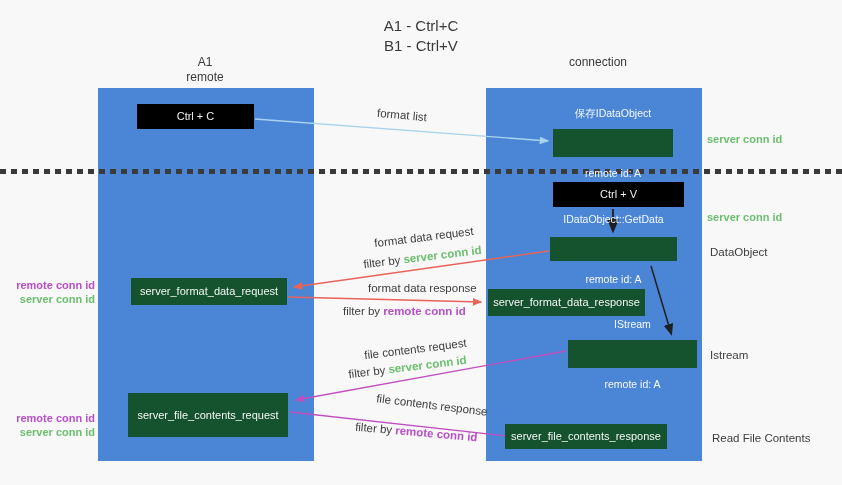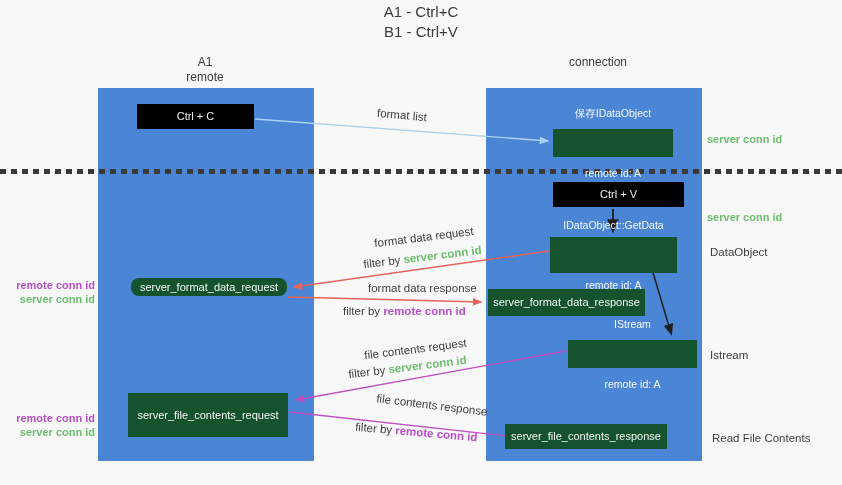--- a/index.html
+++ b/index.html
@@ -1,19 +1,19 @@
 <!DOCTYPE html>
 <html><head>
 <meta charset="utf-8">
 <style>
   * { margin:0; padding:0; box-sizing:border-box; }
   body { background:#f8f8f8; font-family:"Liberation Sans", sans-serif; }
   .canvas { position:relative; width:842px; height:485px; background:#f8f8f8; overflow:hidden; }
 
-  .title { position:absolute; top:2px; left:0; width:100%; text-align:center;
+  .title { position:absolute; top:16px; left:0; width:100%; text-align:center;
            font-size:15px; line-height:20px; color:#3a3a3a; z-index:5; }
 
   .col-header { position:absolute; top:55px; width:120px; text-align:center;
                 font-size:12px; line-height:14.5px; color:#3a3a3a; z-index:5; }
   .col-header.a1 { left:145px; }
   .col-header.b1 { left:538px; }
 
   .column { position:absolute; top:88px; width:216px; height:373px; background:#4a86d5; z-index:1; }
   .column.a1 { left:98px; }
   .column.b1 { left:486px; }
@@ -24,22 +24,22 @@
   .arrows { position:absolute; top:0; left:0; z-index:3; pointer-events:none; }
 
   .node { position:absolute; z-index:4; display:flex; flex-direction:column;
           align-items:center; justify-content:center; text-align:center;
           color:rgba(255,255,255,0.95); font-size:11px; line-height:13px; }
   .node.green { background:#000000; }
   .node.orange { background:#14532d;gap:47px; }
   .n-ctrl-c  { left:137px; top:104px; width:117px; height:25px; }
   .n-save    { left:553px; top:129px; width:120px; height:28px; font-size:10.5px; }
   .n-ctrl-v  { left:553px; top:182px; width:131px; height:25px; }
-  .n-getdata { left:550px; top:237px; width:127px; height:36px; font-size:10.5px; }
-  .n-sfdreq  { left:131px; top:278px; width:156px; height:18px;border-radius:8px; }
+  .n-getdata { left:550px; top:237px; width:127px; height:24px; font-size:10.5px; }
+  .n-sfdreq  { left:131px; top:278px; width:156px; height:27px; }
   .n-sfdresp { left:488px; top:289px; width:157px; height:27px; }
   .n-istream { left:568px; top:340px; width:129px; height:28px; font-size:10.5px; }
   .n-sfcreq  { left:128px; top:393px; width:160px; height:44px; }
   .n-sfcresp { left:505px; top:424px; width:162px; height:25px; }
 
   .flow-label { position:absolute; z-index:5; font-size:11.5px; color:#3f3f3f; white-space:nowrap; }
   .fl-format-list   { left:377px; top:109px; transform:rotate(5deg); }
   .fl-fdr           { left:374px; top:231px; transform:rotate(-7deg); }
   .fl-filter-s1     { left:363px; top:251px; transform:rotate(-7deg); }
   .fl-fdresp        { left:368px; top:282px; }

